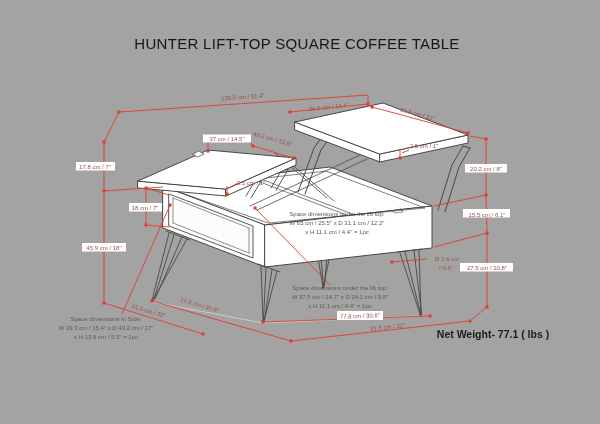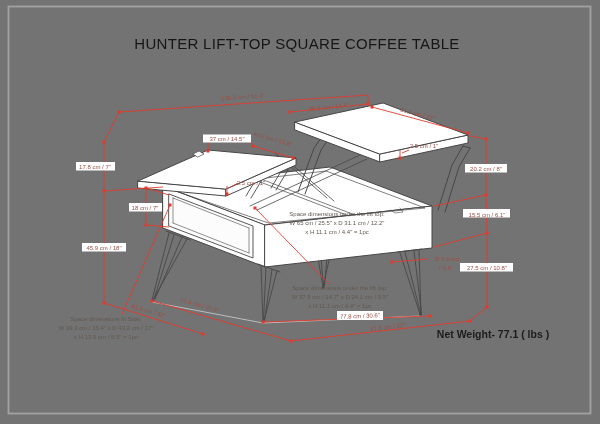--- a/index.html
+++ b/index.html
@@ -1,16 +1,16 @@
 <!DOCTYPE html>
 <html><head>
 <meta charset="utf-8">
 <style>
   html,body{margin:0;padding:0;background:#ffffff;}
-  .stage{position:relative;width:600px;height:424px;background:#737373;overflow:hidden;}
+  .stage{position:relative;width:600px;height:424px;background:#a3a3a3;overflow:hidden;}
   svg{position:absolute;left:0;top:0;}
   svg text{font-family:"Liberation Sans", sans-serif;}
   .dimtext{font-size:6px;}
   .notetext{font-size:6px;}
   .titletext{font-size:15px;letter-spacing:.3px;}
   .weighttext{font-size:10.5px;font-weight:600;}
 </style>
 </head>
 <body>
 

